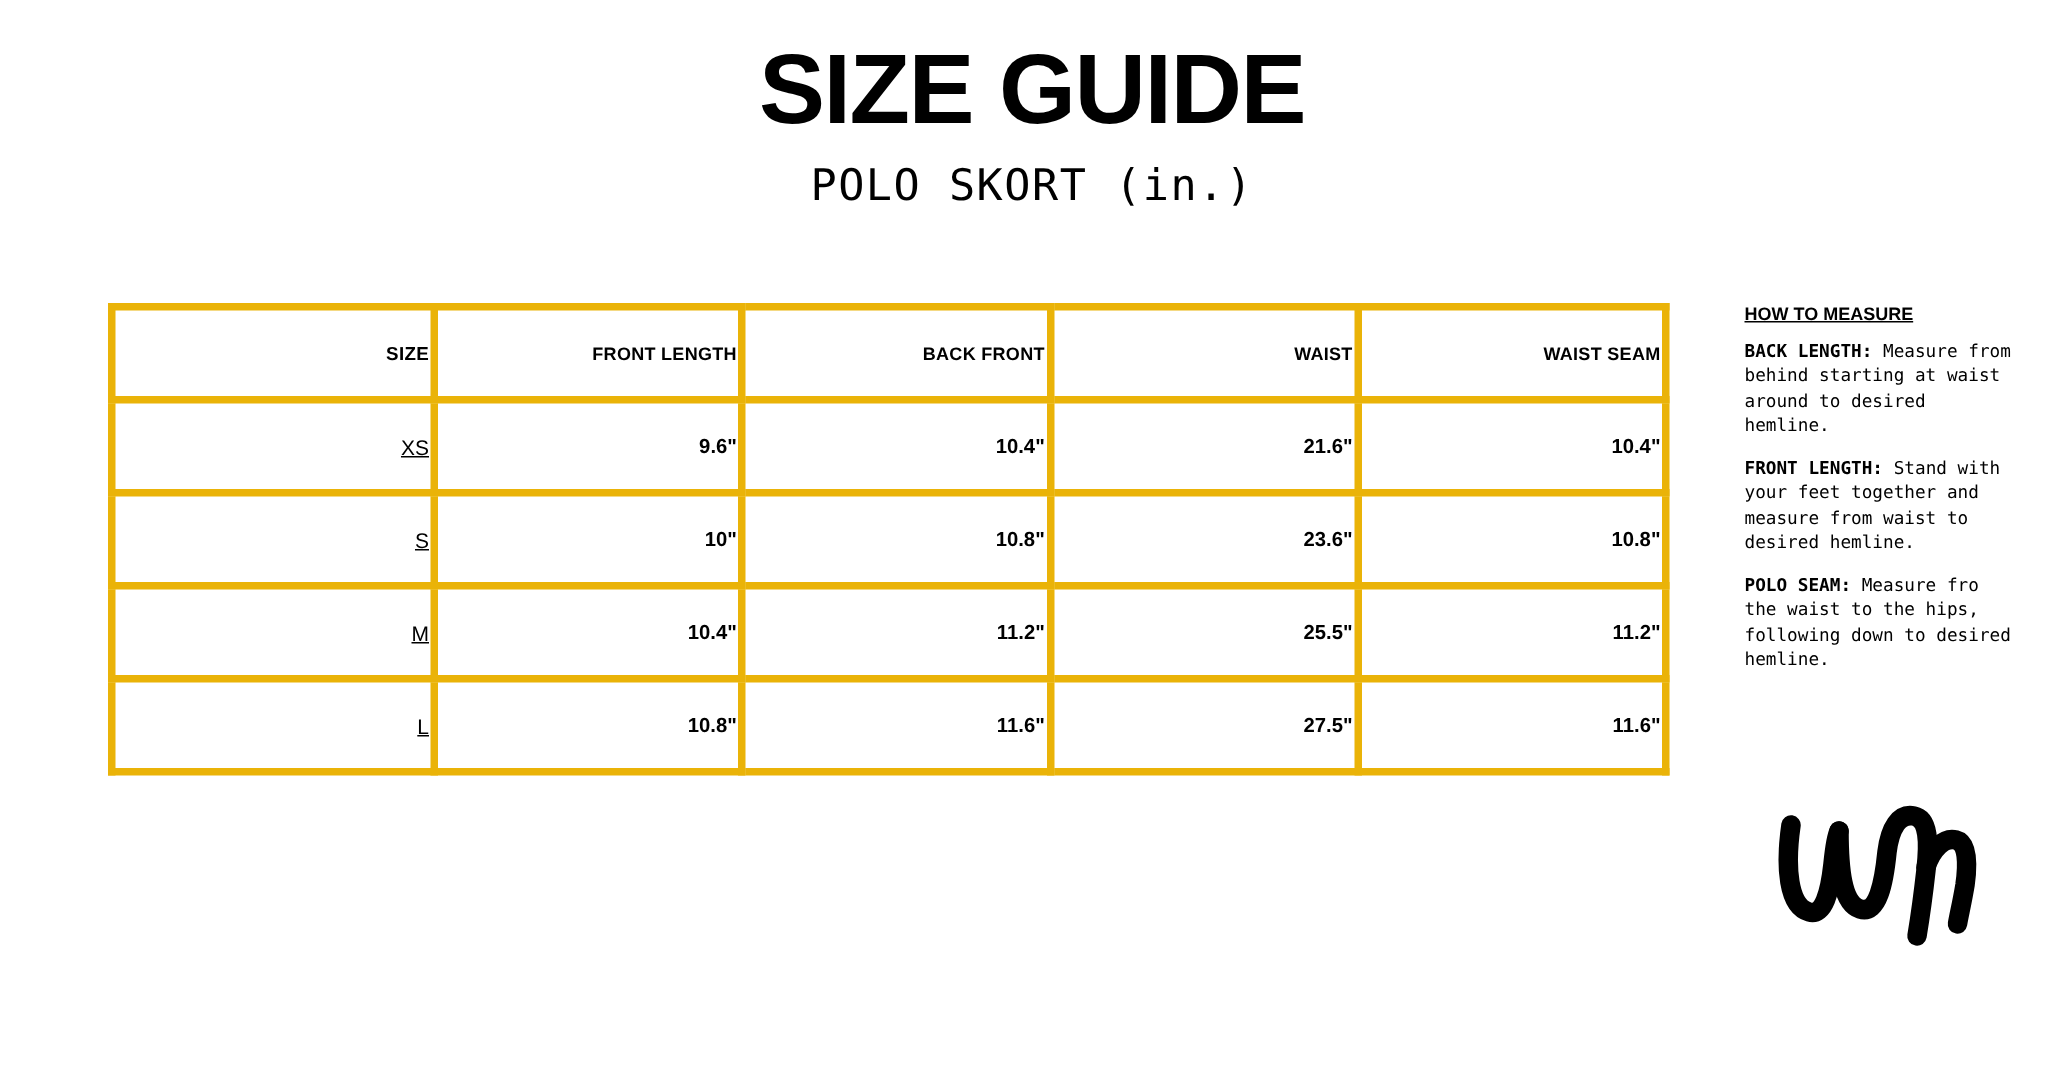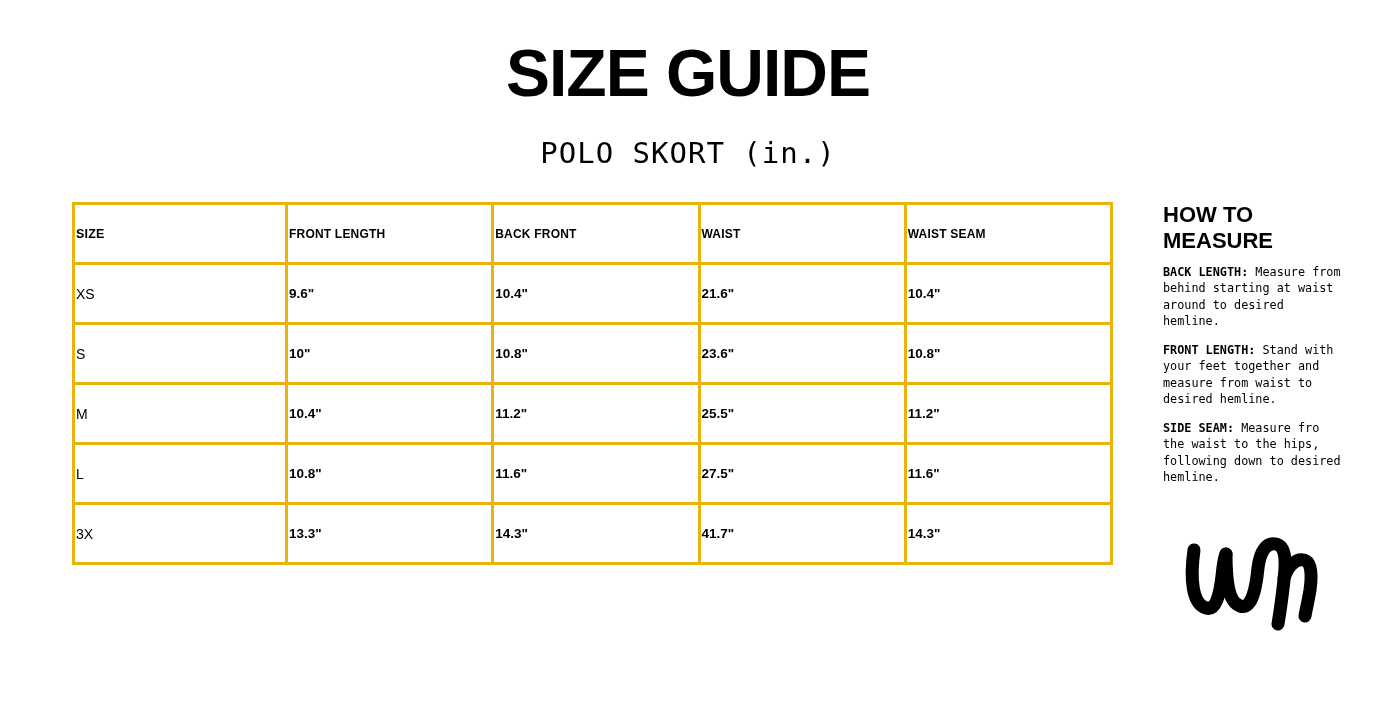--- a/index.html
+++ b/index.html
@@ -21,48 +21,48 @@
     position: relative;
   }
   .title {
     text-align: center;
     font-family: "Liberation Sans", sans-serif;
     font-weight: bold;
     font-size: 66px;
     letter-spacing: -1px;
     line-height: 1;
     margin: 0;
-    padding-top: 40px;
+    padding-top: 26px;
   }
   .subtitle {
     text-align: center;
     font-family: "DejaVu Sans Mono", monospace;
     font-size: 29px;
     letter-spacing: 1px;
-    margin: 16px;
+    margin: 0;
     padding-top: 14px;
   }
   .content {
     position: absolute;
     top: 202px;
     left: 0;
     width: 1376px;
   }
   table.size-table {
     position: absolute;
     left: 72px;
     top: 0;
     width: 1041px;
     border-collapse: collapse;
     table-layout: fixed;
   }
   table.size-table th,
   table.size-table td {
-    border: 3px solid #eab308;
-    text-align: left;
+    border: 5px solid #eab308;
+    text-align: right;
     height: 55px;
     font-size: 13px;
   }
   table.size-table th {
     font-weight: bold;
     font-size: 12.5px;
     letter-spacing: 0.2px;
   }
   table.size-table th.col-size {
     width: 208px;
@@ -71,37 +71,39 @@
     font-weight: bold;
     font-size: 12px;
   }
   table.size-table th.col-size-label {
     font-weight: bold;
     font-size: 12.5px;
   }
   table.size-table td.size-cell {
     font-weight: normal;
     font-size: 14px;
+    text-decoration: underline;
   }
   table.size-table td.val-cell {
     font-weight: bold;
     font-size: 13.5px;
   }
   .howto {
     position: absolute;
     left: 1163px;
     top: 0;
     width: 180px;
   }
   .howto-title {
     font-family: "Liberation Sans", sans-serif;
     font-weight: bold;
-    font-size: 22px;
+    font-size: 12px;
     letter-spacing: 0px;
     margin: 0 0 10px 0;
+    text-decoration: underline;
   }
   .howto-block {
     font-family: "DejaVu Sans Mono", monospace;
     font-size: 11.8px;
     line-height: 1.38;
     margin-bottom: 13px;
   }
   .howto-block .lbl {
     font-weight: bold;
   }
@@ -155,43 +157,36 @@
           <td class="val-cell">25.5"</td>
           <td class="val-cell">11.2"</td>
         </tr>
         <tr>
           <td class="size-cell">L</td>
           <td class="val-cell">10.8"</td>
           <td class="val-cell">11.6"</td>
           <td class="val-cell">27.5"</td>
           <td class="val-cell">11.6"</td>
         </tr>
-        <tr>
-          <td class="size-cell">3X</td>
-          <td class="val-cell">13.3"</td>
-          <td class="val-cell">14.3"</td>
-          <td class="val-cell">41.7"</td>
-          <td class="val-cell">14.3"</td>
-        </tr>
       </tbody>
     </table>
 
     <div class="howto">
       <div class="howto-title">HOW TO MEASURE</div>
 
       <div class="howto-block">
         <span class="lbl">BACK LENGTH:</span><span> Measure from behind starting at waist around to desired hemline.</span>
       </div>
 
       <div class="howto-block">
         <span class="lbl">FRONT LENGTH:</span><span> Stand with your feet together and measure from waist to desired hemline.</span>
       </div>
 
       <div class="howto-block">
-        <span class="lbl">SIDE SEAM:</span><span> Measure fro the waist to the hips, following down to desired hemline.</span>
+        <span class="lbl">POLO SEAM:</span><span> Measure fro the waist to the hips, following down to desired hemline.</span>
       </div>
     </div>
 
     <div class="logo">
       <svg width="150" height="110" viewBox="0 0 150 110" xmlns="http://www.w3.org/2000/svg" aria-hidden="true">
         <g fill="none" stroke="#000000" stroke-linecap="round" stroke-linejoin="round">
           <path d="M14 18 C10 46, 12 72, 26 76 C36 79, 40 62, 42 44 C43 34, 44 26, 46 22" stroke-width="13"></path>
           <path d="M46 22 C46 48, 48 70, 60 74 C72 78, 76 56, 78 36 C80 20, 86 10, 96 12 C106 14, 106 30, 104 48 C102 66, 100 80, 98 92" stroke-width="13"></path>
           <path d="M104 46 C108 34, 116 26, 124 28 C132 30, 132 44, 130 58 C128 70, 126 78, 125 84" stroke-width="13"></path>
         </g>

